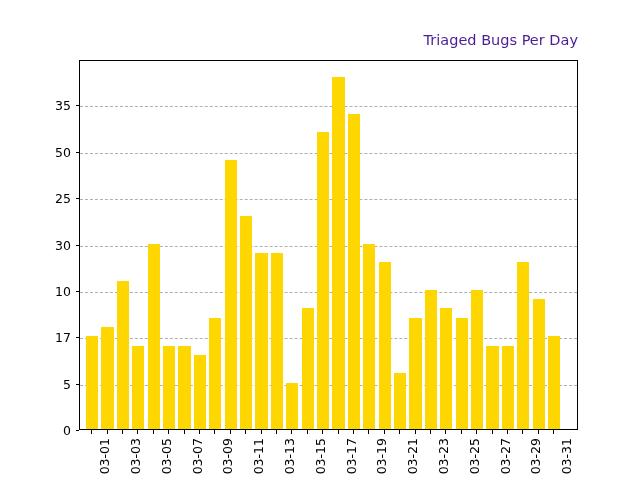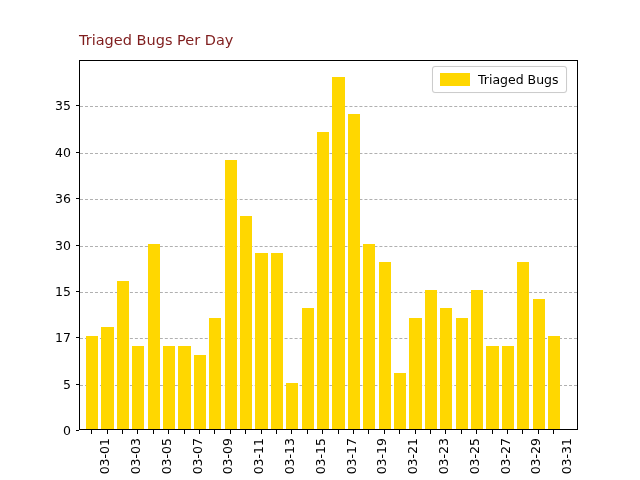--- a/index.html
+++ b/index.html
@@ -19,23 +19,23 @@
     left: 0; top: 0;
     width: 640px;
     height: 480px;
     background: #ffffff;
   }
   #chart-title {
     position: absolute;
     left: 79px;
     top: 32px;
     width: 499px;
-    text-align: left;
+    text-align: right;
     font-size: 14.5px;
-    color: #7f1d1d;
+    color: #4c1d95;
     white-space: nowrap;
   }
   #plot-area {
     position: absolute;
     left: 79px;
     top: 60px;
     width: 499px;
     height: 370px;
     border: 1.1px solid #000000;
     box-sizing: border-box;
@@ -122,24 +122,24 @@
 <body>
 
 <div id="figure">
 
   <div id="chart-title">Triaged Bugs Per Day</div>
 
   <div id="ytick-labels">
       <div class="ytick-label" style="top: 370px;">0</div>
       <div class="ytick-label" style="top: 323.634px;">5</div>
       <div class="ytick-label" style="top: 277.268px;">17</div>
-      <div class="ytick-label" style="top: 230.902px;">15</div>
+      <div class="ytick-label" style="top: 230.902px;">10</div>
       <div class="ytick-label" style="top: 184.536px;">30</div>
-      <div class="ytick-label" style="top: 138.17px;">36</div>
-      <div class="ytick-label" style="top: 91.8045px;">40</div>
+      <div class="ytick-label" style="top: 138.17px;">25</div>
+      <div class="ytick-label" style="top: 91.8045px;">50</div>
       <div class="ytick-label" style="top: 45.4386px;">35</div>
     </div>
 
   <div id="plot-area">
     <div id="gridlines">
         <div class="gridline" style="top: 323.634px;"></div>
         <div class="gridline" style="top: 277.268px;"></div>
         <div class="gridline" style="top: 230.902px;"></div>
         <div class="gridline" style="top: 184.536px;"></div>
         <div class="gridline" style="top: 138.17px;"></div>
@@ -234,18 +234,14 @@
       <div class="xtick-label" style="left: 343.5px;">03-17</div>
       <div class="xtick-label" style="left: 374.3px;">03-19</div>
       <div class="xtick-label" style="left: 405.1px;">03-21</div>
       <div class="xtick-label" style="left: 435.9px;">03-23</div>
       <div class="xtick-label" style="left: 466.7px;">03-25</div>
       <div class="xtick-label" style="left: 497.5px;">03-27</div>
       <div class="xtick-label" style="left: 528.3px;">03-29</div>
       <div class="xtick-label" style="left: 559.1px;">03-31</div>
     </div>
 
-  <div id="legend">
-    <span id="legend-swatch"></span>
-    <span id="legend-label">Triaged Bugs</span>
-  </div>
 
 </div>
 
 </body></html>

